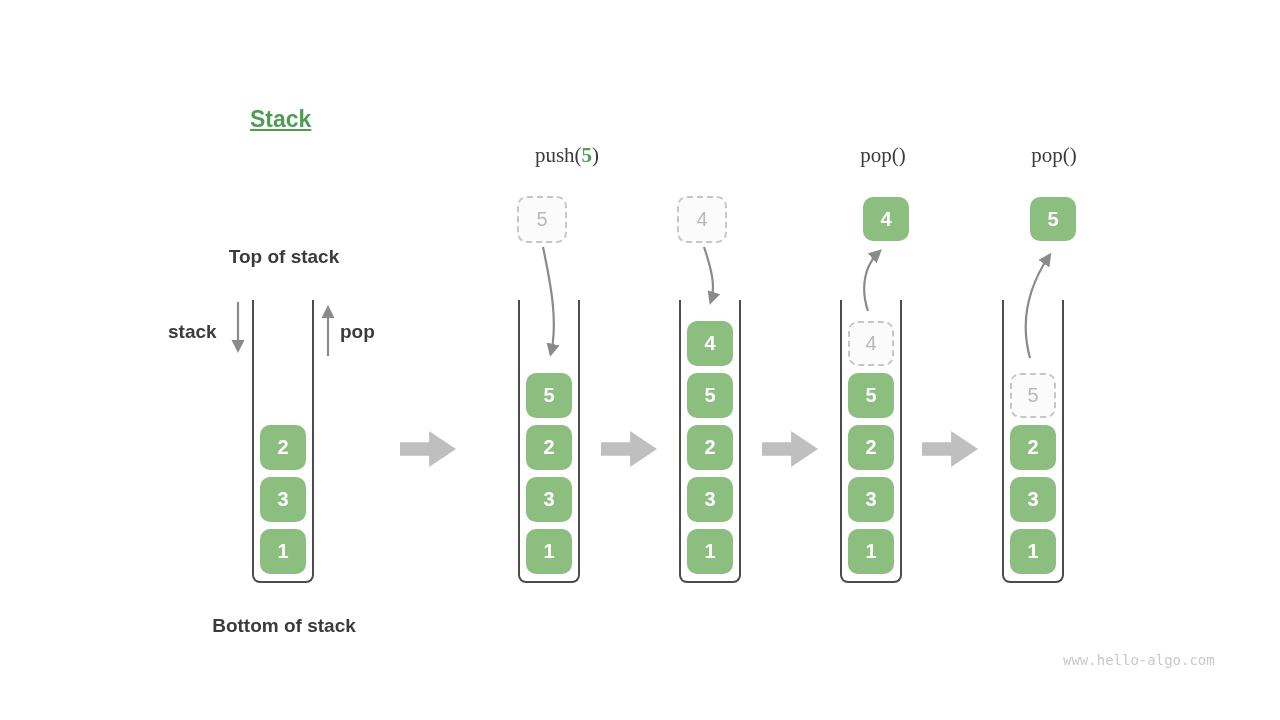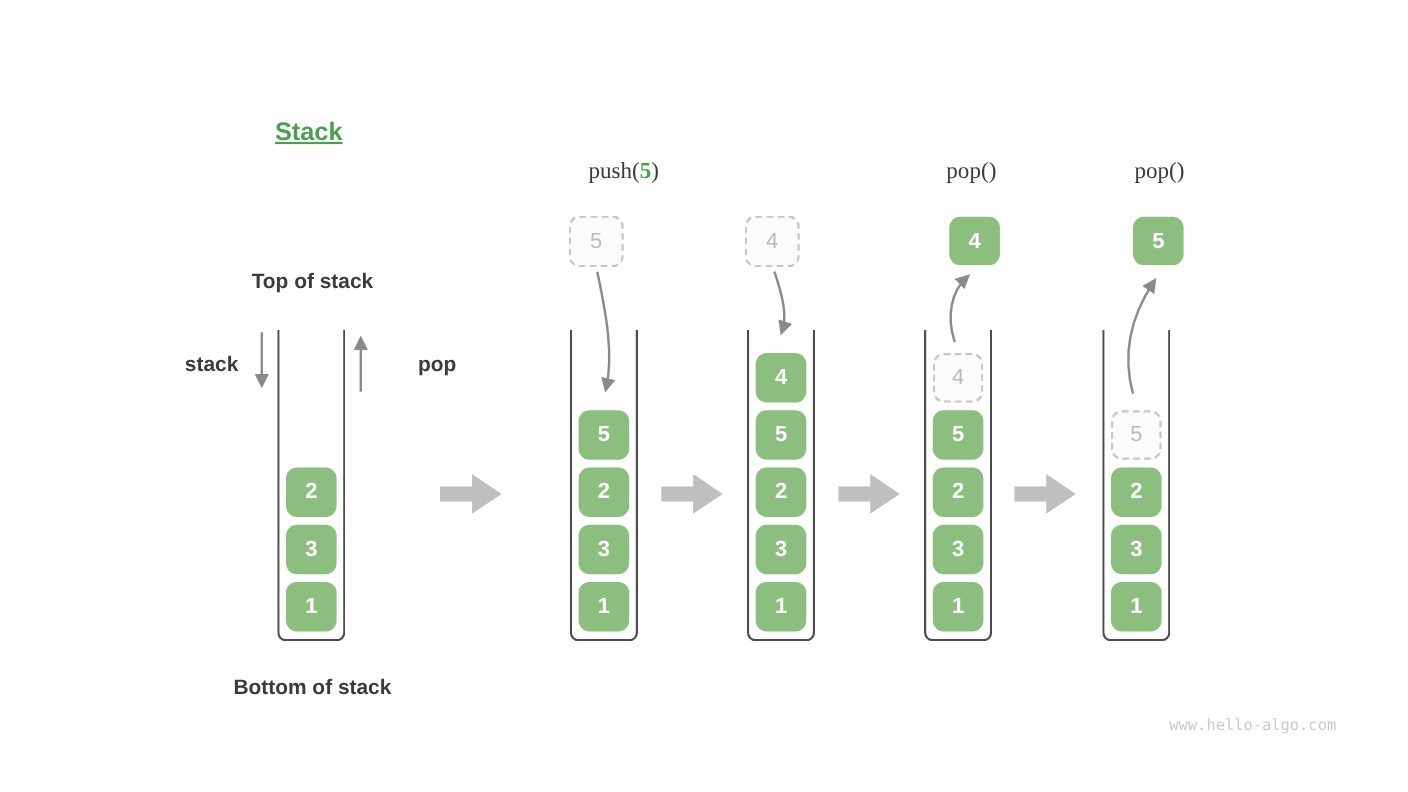--- a/index.html
+++ b/index.html
@@ -10,21 +10,21 @@
   .title{
     position:absolute;left:250px;top:106px;font-size:23px;font-weight:bold;color:#4e9d52;text-decoration:underline;
   }
   .side-label{
     position:absolute;width:200px;text-align:center;font-size:19px;font-weight:bold;color:#3b3b3b;
   }
   .top-label{left:184px;top:246px;}
   .bottom-label{left:184px;top:615px;}
   .pushpop-label{position:absolute;font-size:19px;font-weight:bold;color:#3b3b3b;}
   .push-label{left:168px;top:321px;}
-  .pop-label{left:340px;top:321px;margin-left:40px;}
+  .pop-label{left:340px;top:321px;}
   .op-label{
     position:absolute;top:143px;width:160px;text-align:center;
     font-family:Liberation Serif, serif;font-size:21px;color:#3b3b3b;
     white-space:pre;
   }
   .op-label .arg{color:#4e9d52;font-weight:bold;}
   .well{
     position:absolute;top:300px;width:62px;height:283px;box-sizing:border-box;
     border-left:2px solid #4c4c4c;border-right:2px solid #4c4c4c;border-bottom:2px solid #4c4c4c;
     border-radius:0 0 8px 8px;

